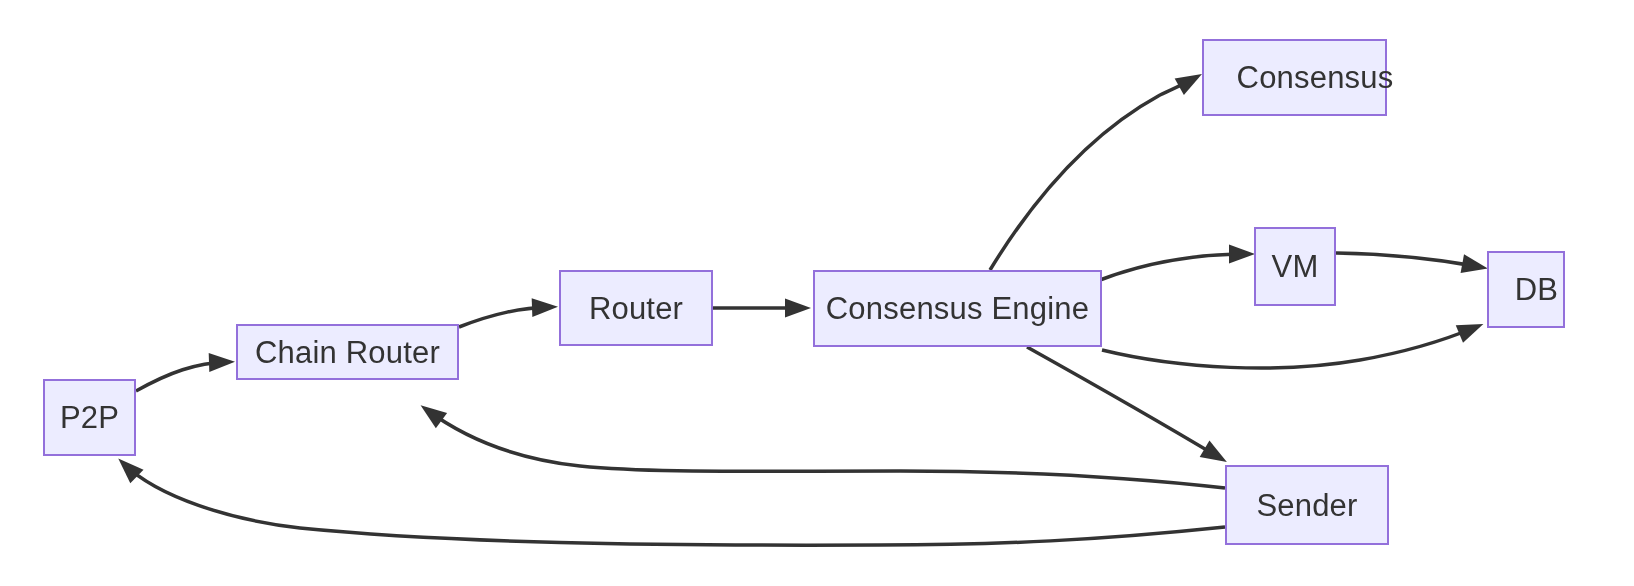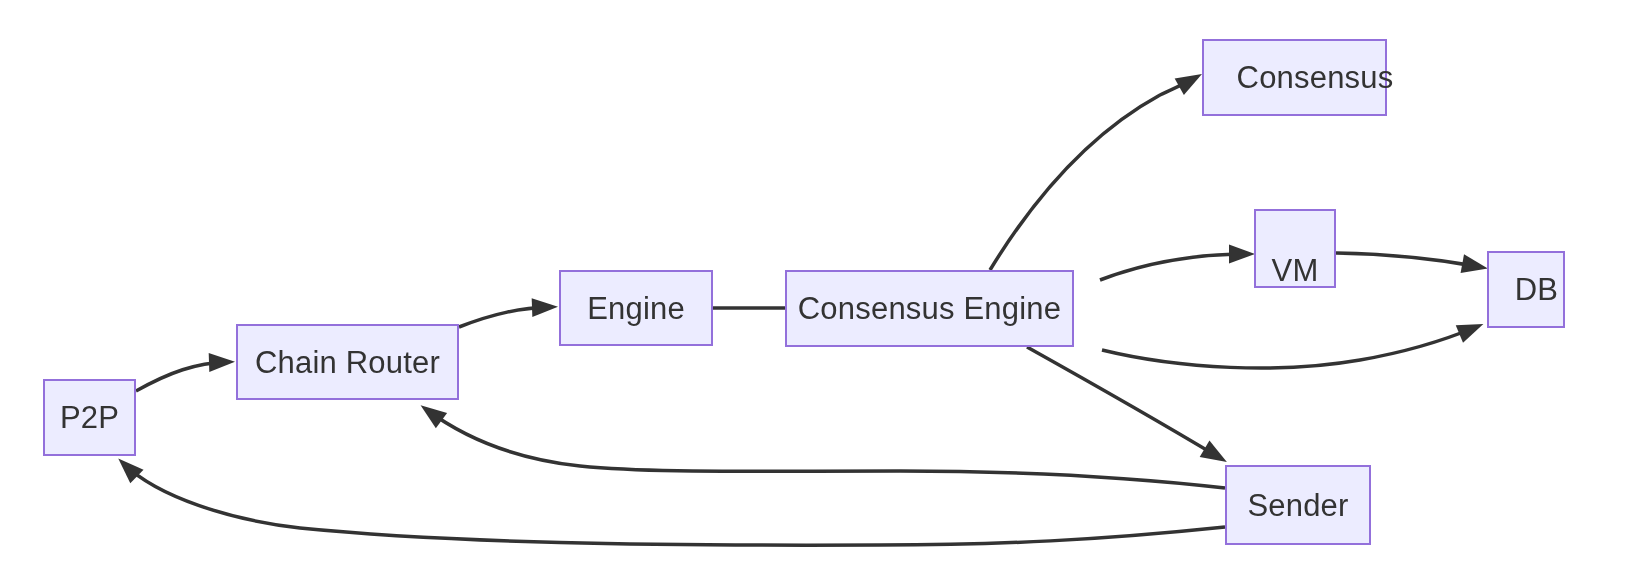--- a/index.html
+++ b/index.html
@@ -70,35 +70,35 @@
         <path d="M 1102 350 C 1180 369 1280 374 1360 360 C 1412 351 1452 337 1476 327" class="edge" marker-end="url(#arrowhead)"></path>
         <path d="M 1027 347 C 1095 385 1165 425 1220 458" class="edge" marker-end="url(#arrowhead)"></path>
         <path d="M 1225 488 C 1120 476 1020 471 900 471 C 740 471 650 473 580 466 C 515 459 465 438 427 410" class="edge" marker-end="url(#arrowhead)"></path>
         <path d="M 1225 527 C 1100 540 1000 545 880 545 C 650 546 450 543 300 528 C 230 520 158 497 124 464" class="edge" marker-end="url(#arrowhead)"></path>
       </g>
   </svg>
   <div id="node-layer">
       <div class="node" style="left: 43px; top: 379px; width: 93px; height: 77px; text-align: right;">
         <span class="node-label">P2P</span>
       </div>
-      <div class="node" style="left: 236px; top: 324px; width: 223px; height: 76px;">
+      <div class="node" style="left: 236px; top: 324px; width: 223px; height: 56px;">
         <span class="node-label">Chain Router</span>
       </div>
       <div class="node" style="left: 559px; top: 270px; width: 154px; height: 76px;">
-        <span class="node-label">Engine</span>
+        <span class="node-label">Router</span>
       </div>
-      <div class="node" style="left: 785px; top: 270px; width: 289px; height: 77px;">
+      <div class="node" style="left: 813px; top: 270px; width: 289px; height: 77px;">
         <span class="node-label">Consensus Engine</span>
       </div>
       <div class="node" style="left: 1202px; top: 39px; width: 185px; height: 77px; padding-left: 41px;">
         <span class="node-label">Consensus</span>
       </div>
-      <div class="node" style="left: 1254px; top: 209px; width: 82px; height: 79px; align-items: flex-end;">
+      <div class="node" style="left: 1254px; top: 227px; width: 82px; height: 79px;">
         <span class="node-label">VM</span>
       </div>
       <div class="node" style="left: 1487px; top: 251px; width: 78px; height: 77px; padding-left: 21px;">
         <span class="node-label">DB</span>
       </div>
-      <div class="node" style="left: 1225px; top: 465px; width: 146px; height: 80px;">
+      <div class="node" style="left: 1225px; top: 465px; width: 164px; height: 80px;">
         <span class="node-label">Sender</span>
       </div>
     </div>
 </div>
 
 </body></html>

